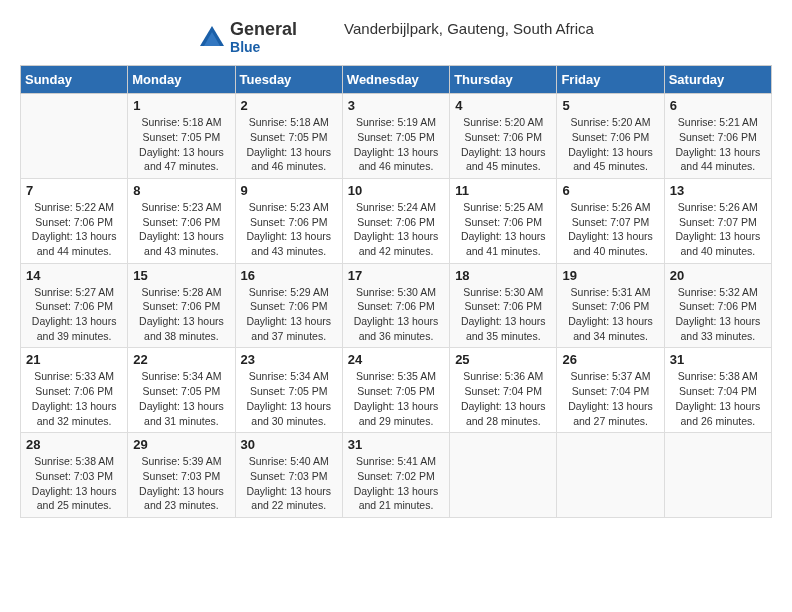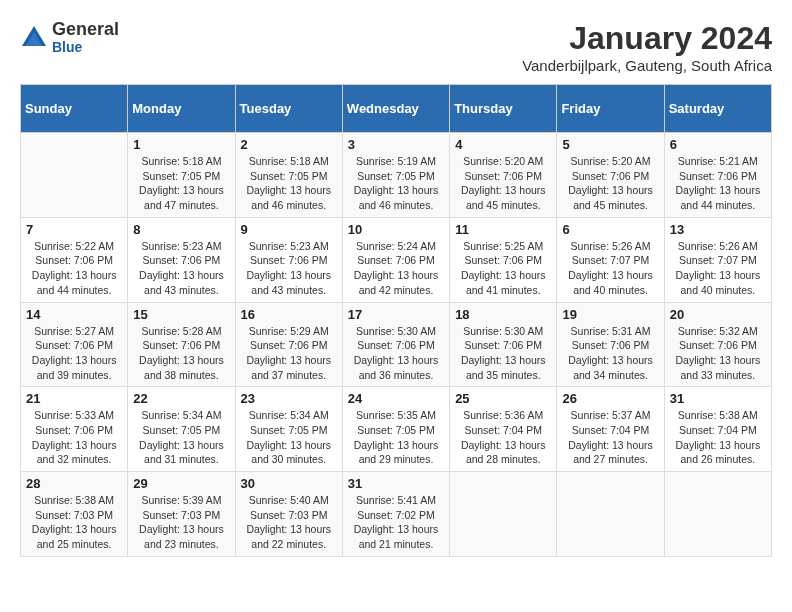--- a/index.html
+++ b/index.html
@@ -5,21 +5,21 @@
     * { box-sizing: border-box; margin: 0; padding: 0; }
     body {
       font-family: Arial, sans-serif;
       background: #fff;
       width: 792px;
       min-height: 612px;
       padding: 20px;
     }
     .header {
       display: flex;
-      justify-content: space-between;
+      justify-content: center;
       align-items: flex-start;
       margin-bottom: 10px;
       gap: 47px;
     }
     .logo {
       display: flex;
       align-items: center;
     }
     .logo-text {
       display: flex;
@@ -54,21 +54,21 @@
       color: #333;
     }
     .calendar {
       width: 100%;
       border-collapse: collapse;
       font-size: 11px;
     }
     .calendar thead tr th {
       background-color: #2b6cb0;
       color: #fff;
-      padding: 16px 4px;
+      padding: 6px 4px;
       text-align: left;
       font-size: 13px;
       font-weight: bold;
       border: 1px solid #ccc;
     }
     .calendar tbody tr td {
       border: 1px solid #ddd;
       vertical-align: top;
       padding: 4px 5px;
       width: 107px;
@@ -105,21 +105,20 @@
     <svg class="logo-icon" viewBox="0 0 28 28" xmlns="http://www.w3.org/2000/svg">
       <polygon points="14,2 26,22 2,22" fill="#1a5fa8"></polygon>
       <polygon points="14,8 22,22 6,22" fill="#4a90d9" opacity="0.5"></polygon>
     </svg>
     <div class="logo-text">
       <span class="logo-general">General</span>
       <span class="logo-blue">Blue</span>
     </div>
   </div>
   <div class="title-block">
-    <div class="month-title">January 2024</div>
     <div class="location">Vanderbijlpark, Gauteng, South Africa</div>
   </div>
 </div>
 
 <table class="calendar">
   <thead>
     <tr>
     <th>Sunday</th>
         <th>Monday</th>
         <th>Tuesday</th>

